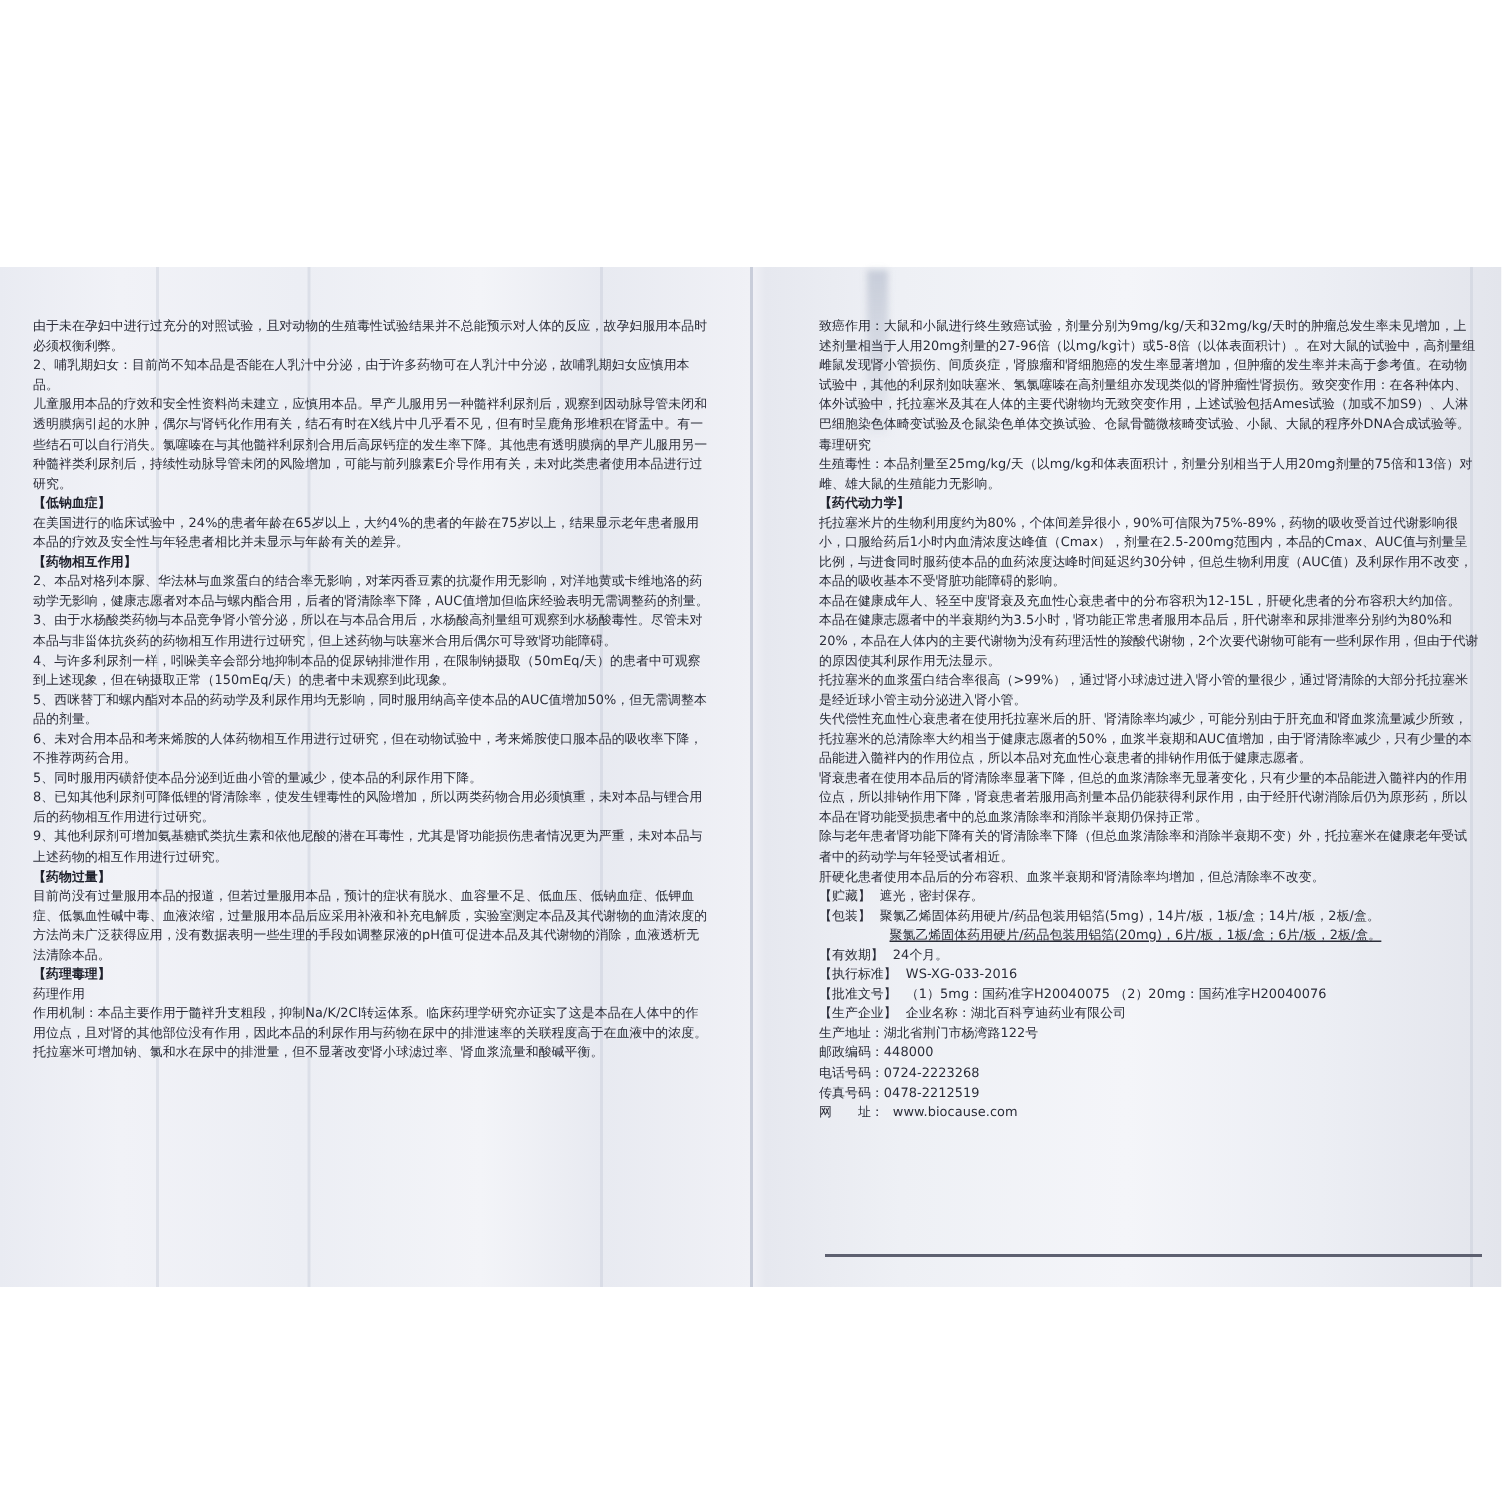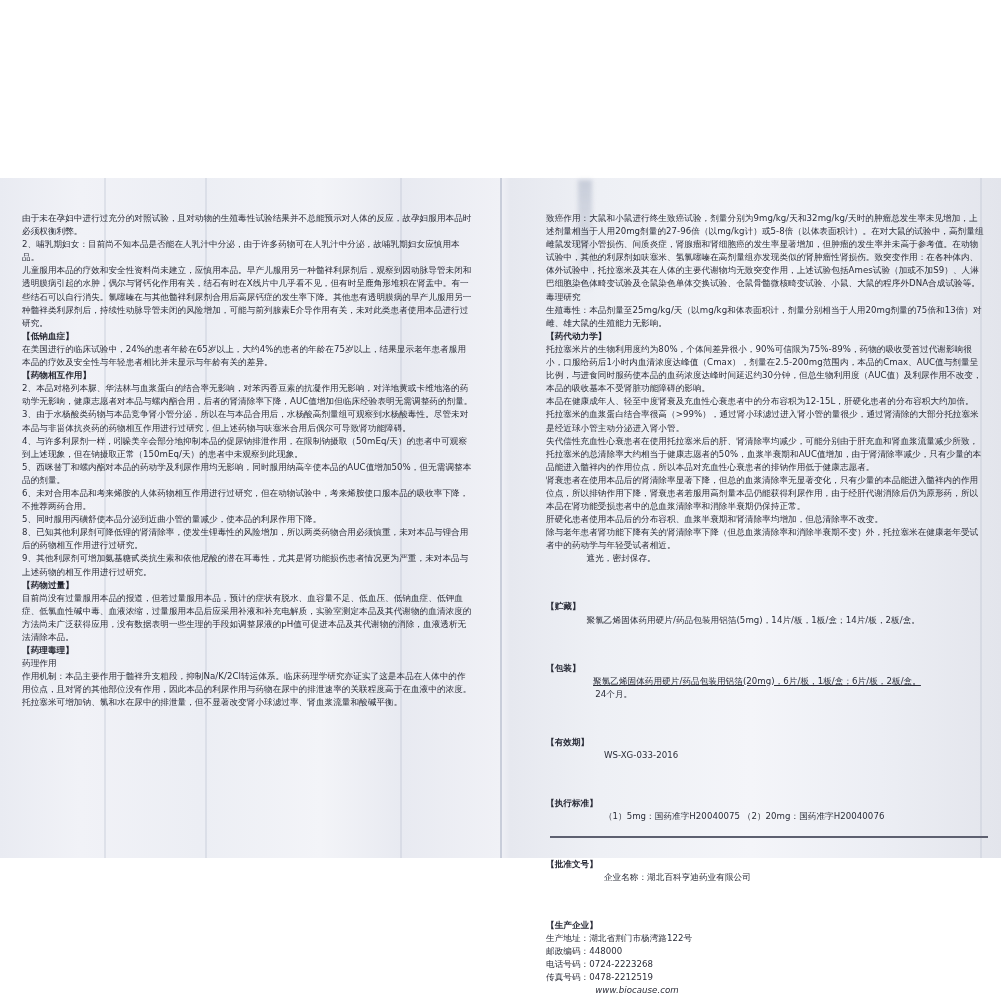--- a/index.html
+++ b/index.html
@@ -24,21 +24,21 @@
   .col {
     position: absolute; top: 212px;
     font-size: 8.6px; line-height: 13.1px; color: #2a2c38;
     letter-spacing: 0.05px;
   }
   .col.left { left: 22px; width: 452px; }
   .col.right { left: 546px; width: 440px; }
   .col p { margin: 0; text-indent: 0; }
   .hdr { font-weight: bold; color: #1f212c; }
   .kv { display: flex; }
-  .kv .k { font-weight: bold; white-space: nowrap; margin-right: 6px; margin-top: 48px; }
+  .kv .k { font-weight: normal; white-space: nowrap; margin-right: 6px; }
   .pack-line2 { padding-left: 47px; text-decoration: underline; }
   .rule {
     position: absolute; left: 550px; top: 836px; width: 438px; height: 2px;
     background: #5d6070;
   }
 </style>
 </head>
 <body>
 
 <div class="sheet"></div>
@@ -73,25 +73,26 @@
   </div>
 
 <div class="col right">
   <div id="right-col">
       <p>致癌作用：大鼠和小鼠进行终生致癌试验，剂量分别为9mg/kg/天和32mg/kg/天时的肿瘤总发生率未见增加，上述剂量相当于人用20mg剂量的27-96倍（以mg/kg计）或5-8倍（以体表面积计）。在对大鼠的试验中，高剂量组雌鼠发现肾小管损伤、间质炎症，肾腺瘤和肾细胞癌的发生率显著增加，但肿瘤的发生率并未高于参考值。在动物试验中，其他的利尿剂如呋塞米、氢氯噻嗪在高剂量组亦发现类似的肾肿瘤性肾损伤。致突变作用：在各种体内、体外试验中，托拉塞米及其在人体的主要代谢物均无致突变作用，上述试验包括Ames试验（加或不加S9）、人淋巴细胞染色体畸变试验及仓鼠染色单体交换试验、仓鼠骨髓微核畸变试验、小鼠、大鼠的程序外DNA合成试验等。</p>
       <p>毒理研究</p>
       <p>生殖毒性：本品剂量至25mg/kg/天（以mg/kg和体表面积计，剂量分别相当于人用20mg剂量的75倍和13倍）对雌、雄大鼠的生殖能力无影响。</p>
       <p class="hdr">【药代动力学】</p>
       <p>托拉塞米片的生物利用度约为80%，个体间差异很小，90%可信限为75%-89%，药物的吸收受首过代谢影响很小，口服给药后1小时内血清浓度达峰值（Cmax），剂量在2.5-200mg范围内，本品的Cmax、AUC值与剂量呈比例，与进食同时服药使本品的血药浓度达峰时间延迟约30分钟，但总生物利用度（AUC值）及利尿作用不改变，本品的吸收基本不受肾脏功能障碍的影响。</p>
       <p>本品在健康成年人、轻至中度肾衰及充血性心衰患者中的分布容积为12-15L，肝硬化患者的分布容积大约加倍。</p>
+      <p>本品在健康志愿者中的半衰期约为3.5小时，肾功能正常患者服用本品后，肝代谢率和尿排泄率分别约为80%和20%，本品在人体内的主要代谢物为没有药理活性的羧酸代谢物，2个次要代谢物可能有一些利尿作用，但由于代谢的原因使其利尿作用无法显示。</p>
       <p>托拉塞米的血浆蛋白结合率很高（&gt;99%），通过肾小球滤过进入肾小管的量很少，通过肾清除的大部分托拉塞米是经近球小管主动分泌进入肾小管。</p>
       <p>失代偿性充血性心衰患者在使用托拉塞米后的肝、肾清除率均减少，可能分别由于肝充血和肾血浆流量减少所致，托拉塞米的总清除率大约相当于健康志愿者的50%，血浆半衰期和AUC值增加，由于肾清除率减少，只有少量的本品能进入髓袢内的作用位点，所以本品对充血性心衰患者的排钠作用低于健康志愿者。</p>
       <p>肾衰患者在使用本品后的肾清除率显著下降，但总的血浆清除率无显著变化，只有少量的本品能进入髓袢内的作用位点，所以排钠作用下降，肾衰患者若服用高剂量本品仍能获得利尿作用，由于经肝代谢消除后仍为原形药，所以本品在肾功能受损患者中的总血浆清除率和消除半衰期仍保持正常。</p>
+      <p>除与老年患者肾功能下降有关的肾清除率下降（但总血浆清除率和消除半衰期不变）外，托拉塞米在健康老年受试者中的药动学与年轻受试者相近。</p>
       <p>肝硬化患者使用本品后的分布容积、血浆半衰期和肾清除率均增加，但总清除率不改变。</p>
-      <p>除与老年患者肾功能下降有关的肾清除率下降（但总血浆清除率和消除半衰期不变）外，托拉塞米在健康老年受试者中的药动学与年轻受试者相近。</p>
     </div>
 
   <div class="kv">
     <span class="k">【贮藏】</span>
     <span>遮光，密封保存。</span>
   </div>
   <div class="kv">
     <span class="k">【包装】</span>
     <span>聚氯乙烯固体药用硬片/药品包装用铝箔(5mg)，14片/板，1板/盒；14片/板，2板/盒。</span>
   </div>
@@ -123,17 +124,17 @@
   <div class="kv">
     <span>电话号码：</span>
     <span>0724-2223268</span>
   </div>
   <div class="kv">
     <span>传真号码：</span>
     <span>0478-2212519</span>
   </div>
   <div class="kv">
     <span class="k">网　　址：</span>
-    <span style="font-style:italic">www.biocause.com</span>
+    <span style="">www.biocause.com</span>
   </div>
 </div>
 
 <div class="rule"></div>
 
 </body></html>

